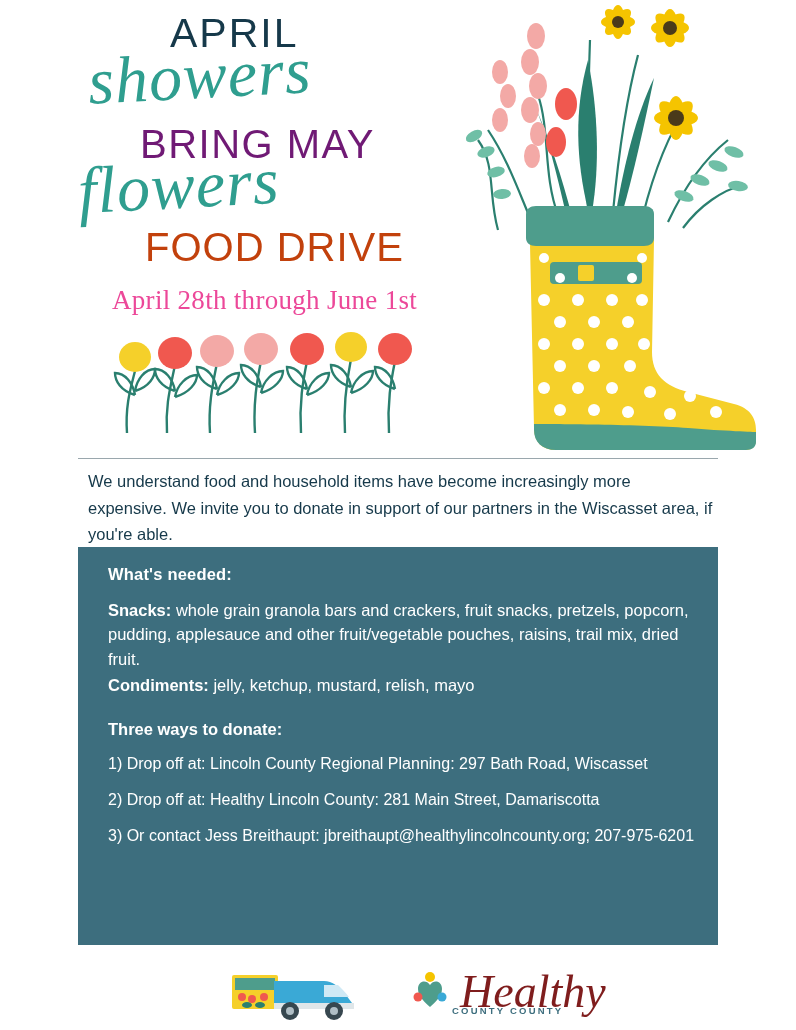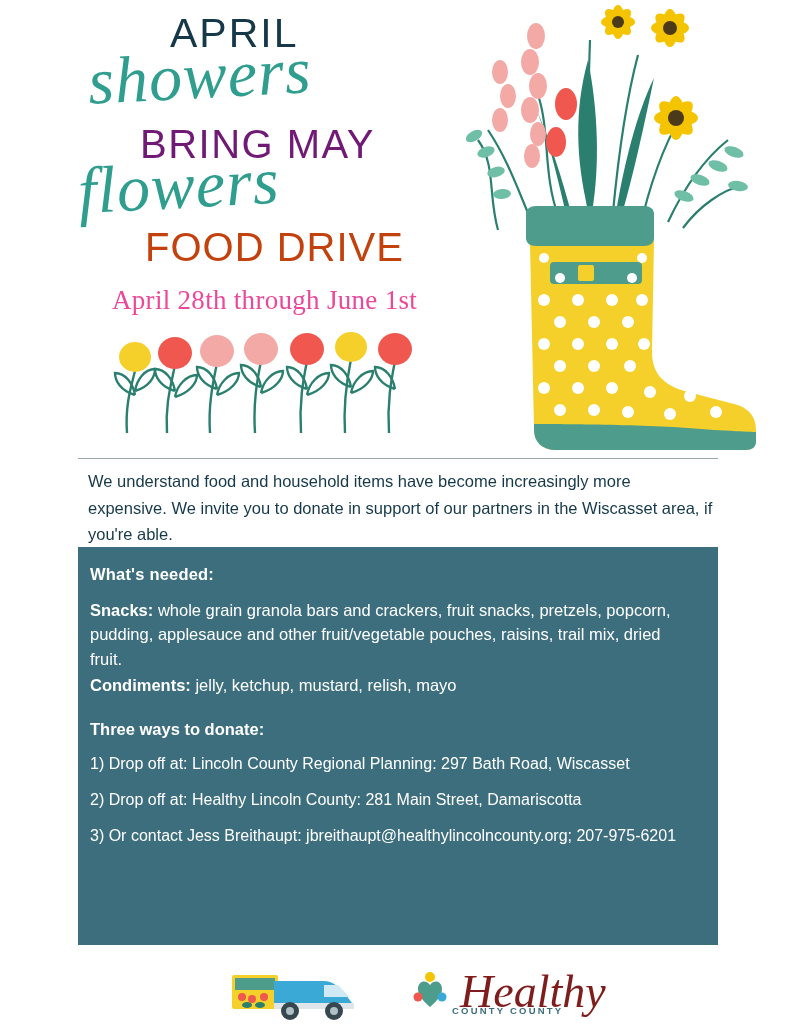--- a/index.html
+++ b/index.html
@@ -133,21 +133,21 @@
   
   .panel {
     position: absolute;
     left: 78px;
     top: 547px;
     width: 640px;
     height: 398px;
     background: #3d6e7e;
     color: #ffffff;
     box-sizing: border-box;
-    padding: 18px 22px 10px 12px;
+    padding: 18px 22px 10px 30px;
   }
   .panel h3 {
     margin: 0 0 14px 0;
     font-size: 16.5px;
     font-weight: bold;
     letter-spacing: 0.2px;
   }
   .panel .cat {
     font-size: 16.5px;
     line-height: 1.48;

